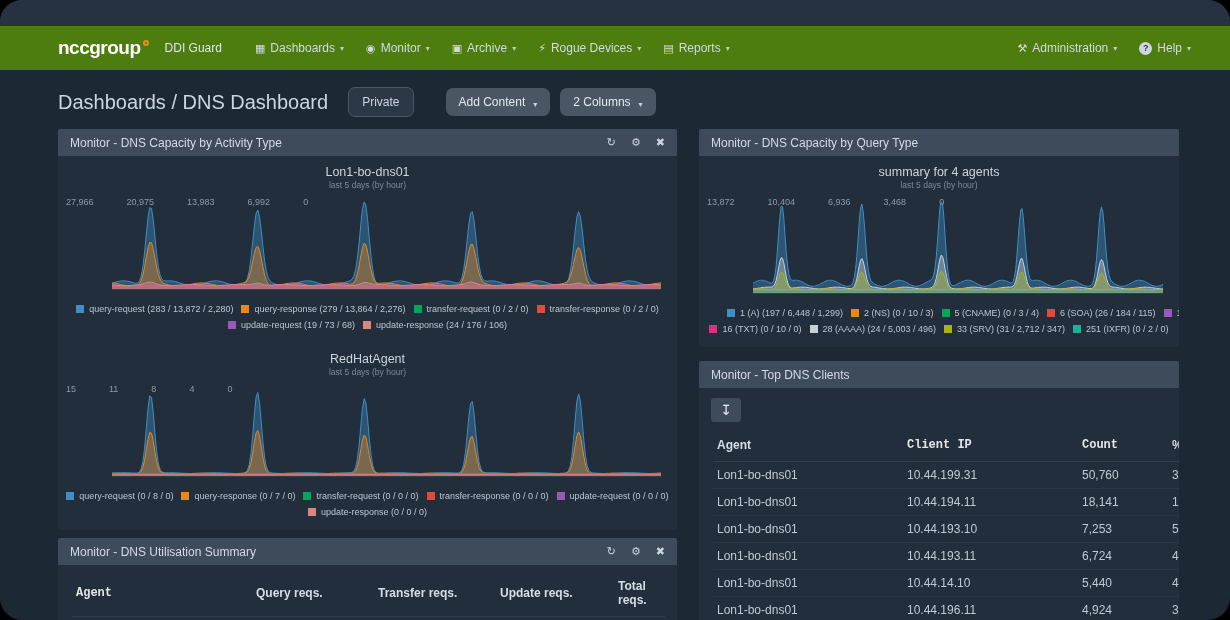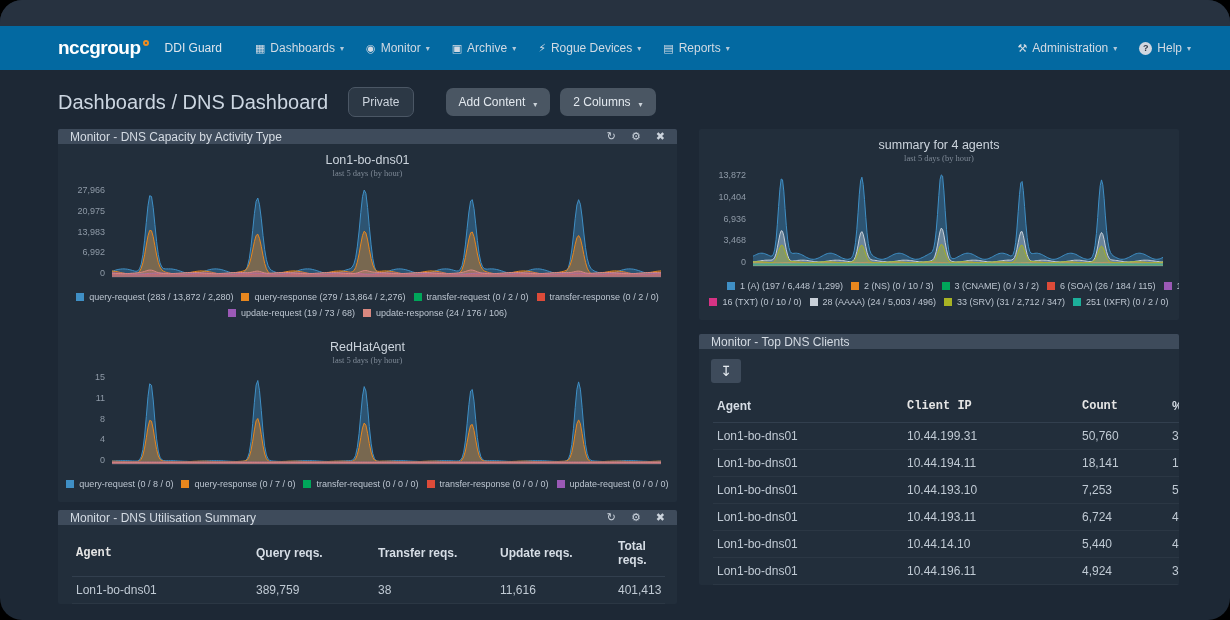--- a/index.html
+++ b/index.html
@@ -2,21 +2,21 @@
 <html><head>
 <meta charset="utf-8">
 <style>
   * { box-sizing: border-box; margin: 0; padding: 0; }
   html,body { background:#000; }
   body { width:1230px; height:620px; font-family:"Liberation Sans", sans-serif; }
   .app { position:relative; width:1230px; height:620px; border-radius:22px; overflow:hidden; background:#1d2835; }
 
   
   .nav-strip { height:26px; background:#273240; }
-  .navbar { height:44px; background:#0369a1; display:flex; align-items:center; padding:0 28px 0 58px; }
+  .navbar { height:44px; background:#4d7c0f; display:flex; align-items:center; padding:0 28px 0 58px; }
   .logo { font-size:19px; font-weight:bold; color:#ffffff; letter-spacing:-0.5px; }
   .logo-dot { display:inline-block; width:6px; height:6px; border:2px solid #f08c1e; border-radius:50%; margin-left:2px; margin-bottom:8px; }
   .app-name { color:#dfe5ec; font-size:12px; margin-left:16px; }
   .nav-items { display:flex; margin-left:22px; }
   .nav-item { display:inline-flex; align-items:center; gap:5px; color:#d2dae3; font-size:12px; padding:6px 11px; cursor:pointer; white-space:nowrap; }
   .nav-icon { font-size:11px; font-family:"DejaVu Sans", sans-serif; }
   .caret { font-size:8px; opacity:.85; font-family:"DejaVu Sans", sans-serif; }
   .nav-right { margin-left:auto; display:flex; }
   .help-badge { width:13px; height:13px; border-radius:50%; background:#cfd6df; color:#2e3a48; font-size:9px; font-weight:bold; display:inline-flex; align-items:center; justify-content:center; }
 
@@ -27,32 +27,32 @@
   .btn-private { background:#2c3845; border:1px solid #4b5765; color:#ccd4dd; margin-right:22px; }
   .btn + .btn { margin-left:10px;align-items:flex-end; }
 
   
   .cols { display:flex; gap:22px; padding:0 50px 0 58px; align-items:flex-start; }
   .col-left { width:619px; flex:none; }
   .col-right { width:480px; flex:none; }
 
   
   .panel { background:#222e3b; border-radius:2px; overflow:hidden; margin-bottom:8px; }
-  .panel-header { height:15px; background:#3e4b5b; display:flex; align-items:center; padding:0 12px; }
+  .panel-header { height:27px; background:#3e4b5b; display:flex; align-items:center; padding:0 12px; }
   .panel-title { font-size:12px; color:#d4dbe3; }
   .panel-tools { margin-left:auto; display:flex; gap:15px; }
   .tool { font-size:11px; color:#ccd4dd; cursor:pointer; font-family:"DejaVu Sans", sans-serif; }
   .mb14 { margin-bottom:14px; }
 
   
   .chart-block { padding-top:9px; }
   .chart-title { text-align:center; font-size:12.5px; color:#ccd4dd; }
-  .chart-sub { text-align:center; font-size:8.5px; color:#7e8996; margin-top:1px;font-family:Liberation Serif, serif; }
+  .chart-sub { text-align:center; font-size:8.5px; color:#7e8996; margin-top:1px; }
   .chart-row { display:flex; margin:8px 16px 0 8px; }
-  .ylabels { width:46px; display:flex; flex-direction:column; justify-content:space-between; text-align:right; font-size:9px; color:#8f9aa7; padding-right:7px; line-height:9px; }
+  .ylabels { width:46px; display:flex; flex-direction:row; justify-content:space-between; text-align:right; font-size:9px; color:#8f9aa7; padding-right:7px; line-height:9px;gap:33px; }
   .plot { flex:1; height:92px; position:relative; border-bottom:1px solid #313e4d; }
   .plot.h96 { height:96px; }
   .plot svg { display:block; }
 
   .legend { margin-top:11px; padding-bottom:10px; }
   .legend-row { display:flex; justify-content:center; line-height:16px; white-space:nowrap; }
   .legend-row.clip { justify-content:flex-start; padding-left:24px; }
   .li { display:inline-flex; align-items:center; margin:0 4px; font-size:9px; color:#bcc5d0; cursor:pointer; flex:none; }
   .sw { width:8px; height:8px; display:inline-block; margin-right:5px; flex:none; }
 
@@ -251,20 +251,26 @@
                 </span>
               <span class="li">
                   <i class="sw" style="background: rgb(221, 75, 57);"></i>
                   <span>transfer-response (0 / 0 / 0)</span>
                 </span>
               <span class="li">
                   <i class="sw" style="background: rgb(155, 89, 182);"></i>
                   <span>update-request (0 / 0 / 0)</span>
                 </span>
             </div>
+            <div class="legend-row">
+              <span class="li">
+                  <i class="sw" style="background: rgb(217, 136, 128);"></i>
+                  <span>update-response (0 / 0 / 0)</span>
+                </span>
+            </div>
           </div>
         </div>
       </div>
 
       <div class="panel">
         <div class="panel-header">
           <span class="panel-title">Monitor - DNS Utilisation Summary</span>
           <span class="panel-tools">
             <span class="tool">↻</span>
             <span class="tool">⚙</span>
@@ -300,20 +306,23 @@
             </tbody>
           </table>
         </div>
       </div>
 
     </div>
 
     <div class="col-right">
 
       <div class="panel mb14">
+        <div class="panel-header">
+          <span class="panel-title">Monitor - DNS Capacity by Query Type</span>
+        </div>
         <div class="chart-block">
           <div class="chart-title">summary for 4 agents</div>
           <div class="chart-sub">last 5 days (by hour)</div>
           <div class="chart-row">
             <div class="ylabels">
               <span>13,872</span>
               <span>10,404</span>
               <span>6,936</span>
               <span>3,468</span>
               <span>0</span>
@@ -346,21 +355,21 @@
               <span class="li">
                   <i class="sw" style="background: rgb(63, 143, 197);"></i>
                   <span>1 (A) (197 / 6,448 / 1,299)</span>
                 </span>
               <span class="li">
                   <i class="sw" style="background: rgb(232, 135, 30);"></i>
                   <span>2 (NS) (0 / 10 / 3)</span>
                 </span>
               <span class="li">
                   <i class="sw" style="background: rgb(0, 166, 90);"></i>
-                  <span>3 (CNAME) (0 / 3 / 2)</span>
+                  <span>5 (CNAME) (0 / 3 / 4)</span>
                 </span>
               <span class="li">
                   <i class="sw" style="background: rgb(221, 75, 57);"></i>
                   <span>6 (SOA) (26 / 184 / 115)</span>
                 </span>
               <span class="li">
                   <i class="sw" style="background: rgb(155, 89, 182);"></i>
                   <span>12 (PTR) (3 / 39 /</span>
                 </span>
             </div>

